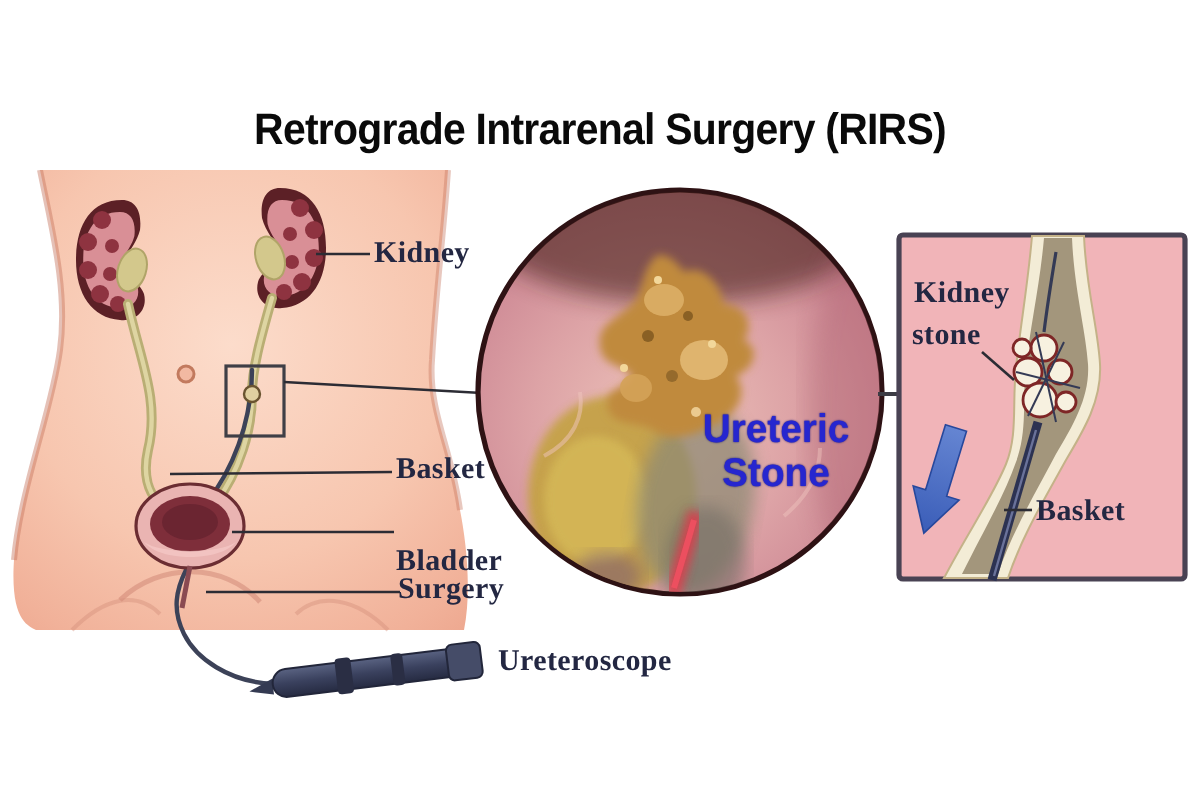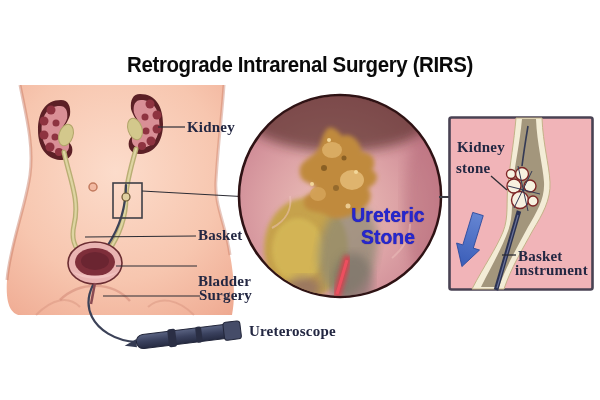--- a/index.html
+++ b/index.html
@@ -251,15 +251,14 @@
 
     <g stroke="#2c2c34" stroke-width="1.3">
       <line x1="43" y1="60" x2="59" y2="74"></line>
       <line x1="54" y1="139" x2="68" y2="139"></line>
     </g>
   </svg>
 
   <div class="lbl" style="left:457px;top:140px">Kidney</div>
   <div class="lbl" style="left:456px;top:161px">stone</div>
   <div class="lbl" style="left:518px;top:249px">Basket</div>
-  <div class="lbl" style="left:515px;top:263px">instrument</div>
 
 </div>
 
 </body></html>

